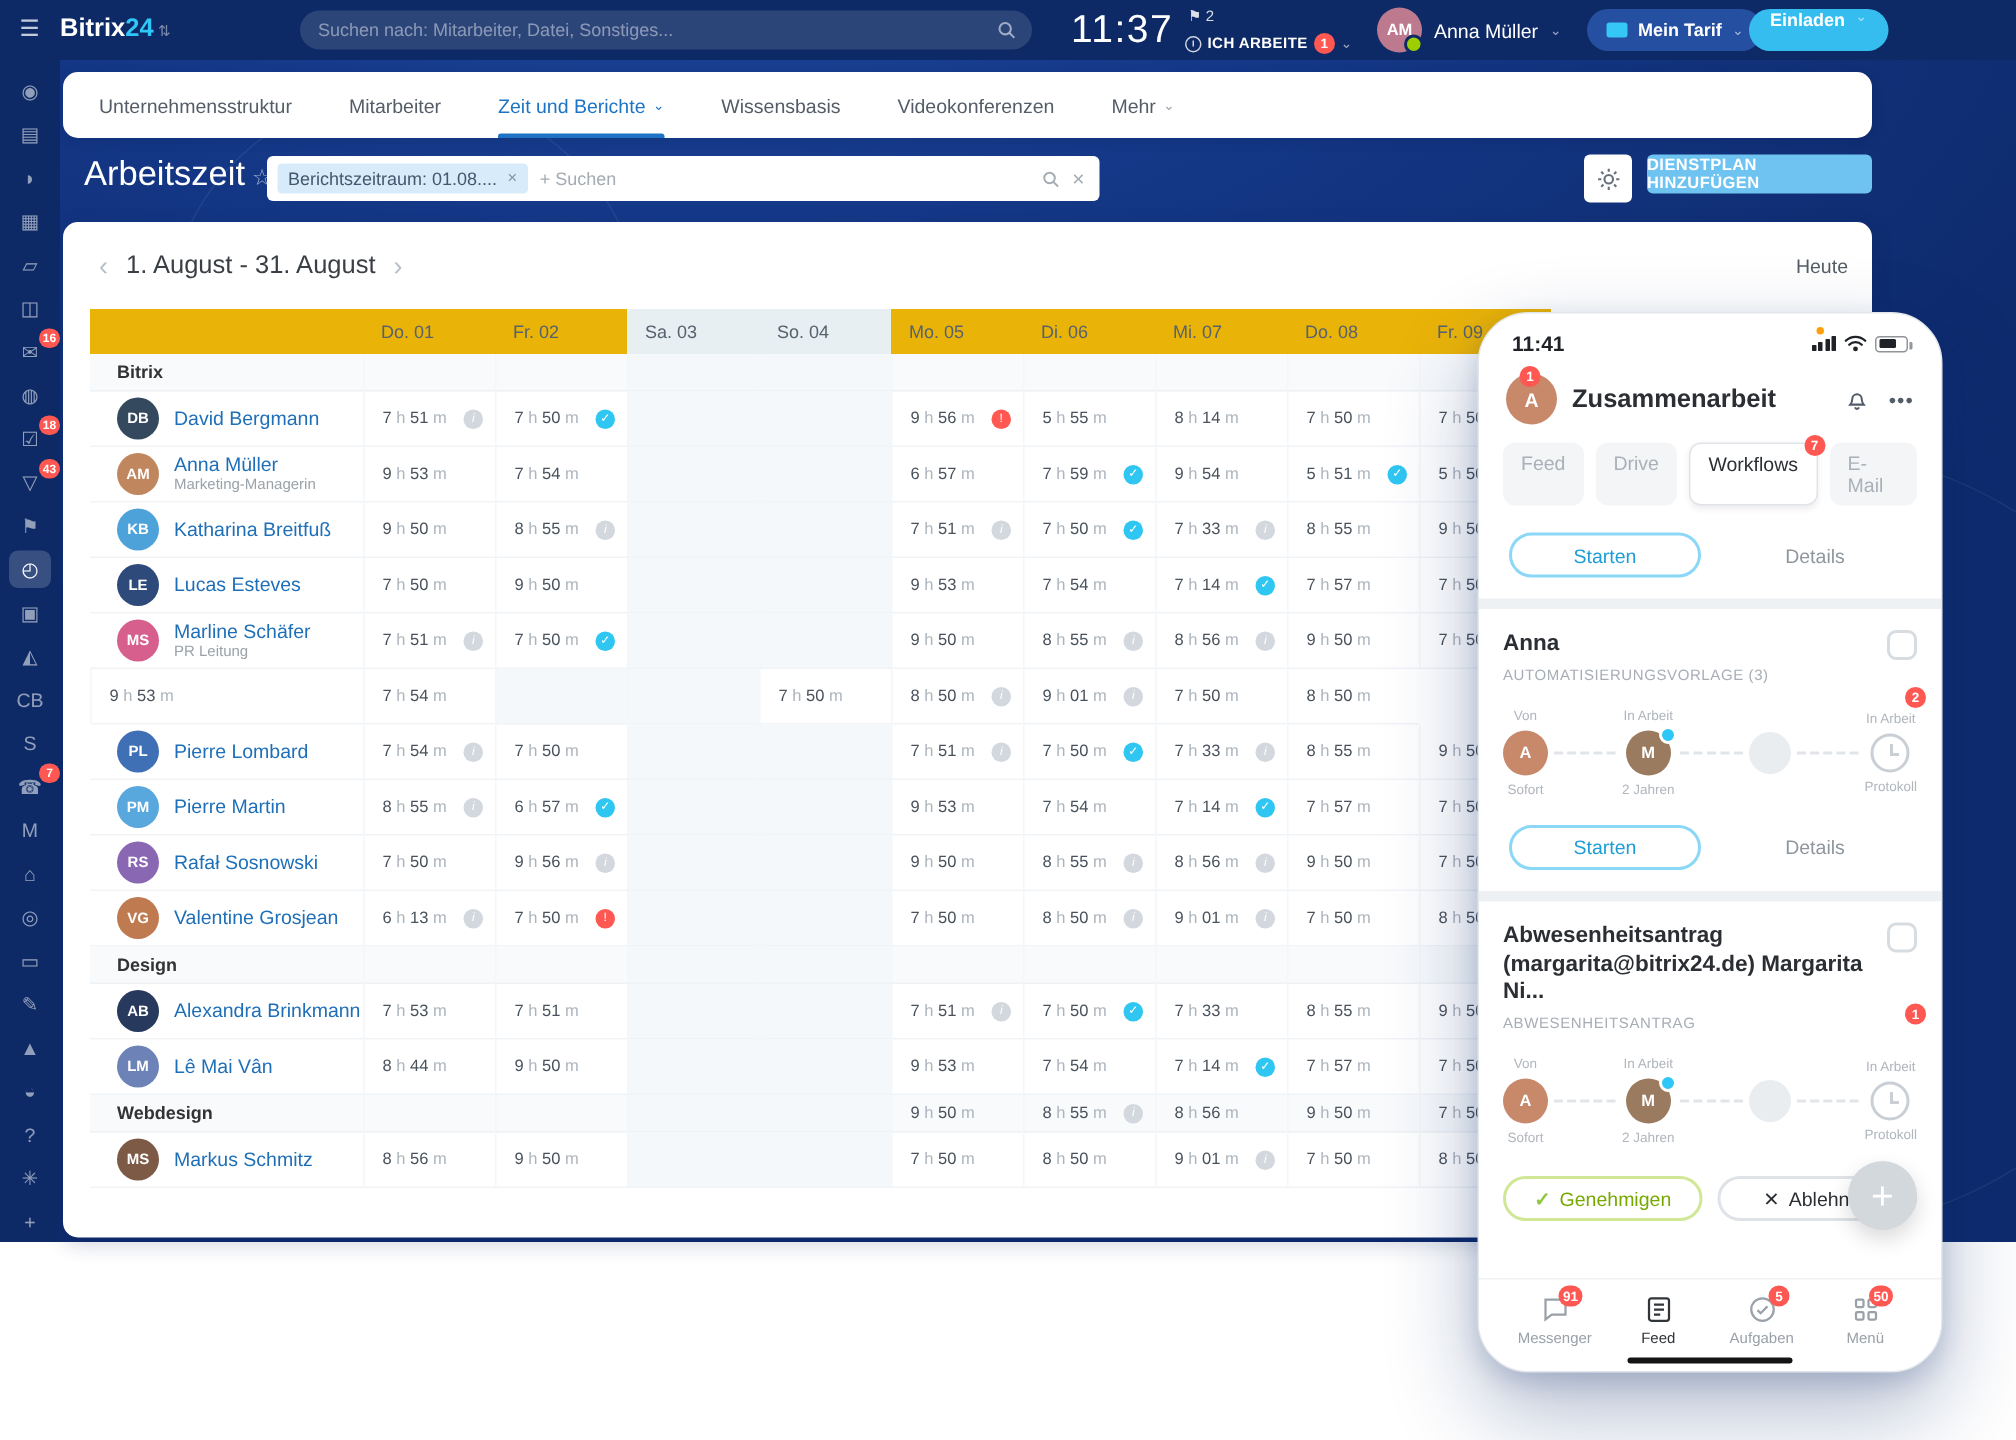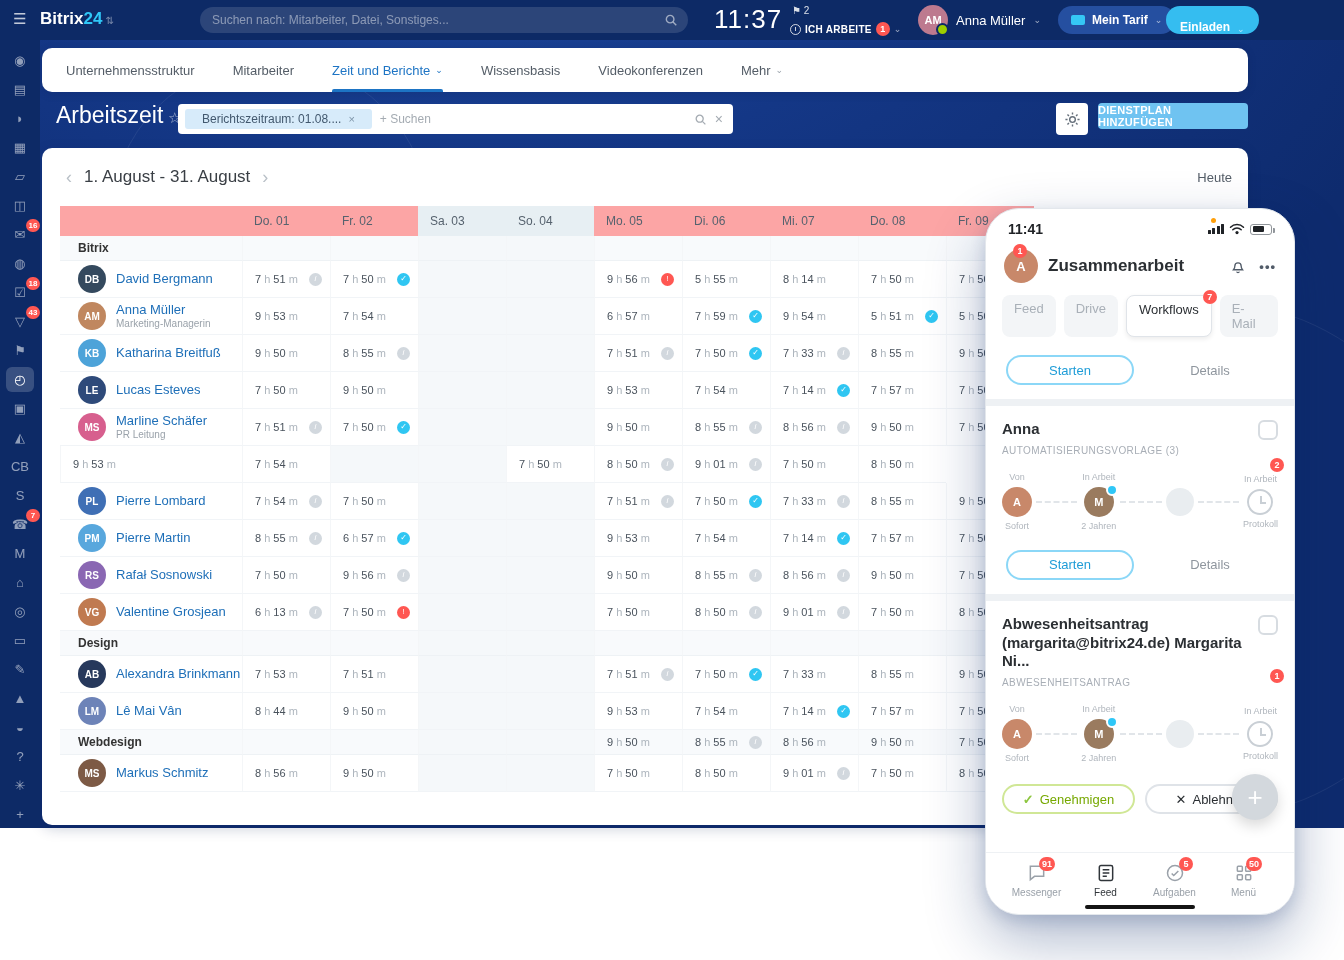--- a/index.html
+++ b/index.html
@@ -40,21 +40,21 @@
   .tb-user .uav { width:30px; height:30px; border-radius:50%; background:#bd7a8f; color:#fff; font-size:11px; font-weight:bold;
                   display:flex; align-items:center; justify-content:center; position:relative; }
   .tb-user .uav::after { content:""; position:absolute; right:-1px; bottom:-1px; width:9px; height:9px; border-radius:50%;
                          background:#9dcf00; border:2px solid #0d2a66; }
   .tb-user .uname { font-size:13px; color:#fff; }
   .tb-plan { position:absolute; left:1058px; top:6px; height:28px; border-radius:14px; background:rgba(62,116,217,0.5);
              display:flex; align-items:center; gap:7px; padding:0 13px; cursor:pointer; }
   .tb-plan .card { width:14px; height:10px; border-radius:2px; background:#35c7f5; }
   .tb-plan .txt, .tb-invite .txt { font-size:12px; color:#fff; font-weight:bold; }
   .tb-invite { position:absolute; left:1166px; top:6px; height:28px; border-radius:14px; background:#35bdf0;
-               display:flex; align-items:flex-end; gap:7px; padding:0 14px; cursor:pointer; }
+               display:flex; align-items:flex-start; gap:7px; padding:0 14px; cursor:pointer; }
 
   
   .sidebar { position:absolute; left:0; top:40px; width:40px; height:788px; background:#0d2a66; z-index:5;
              display:flex; flex-direction:column; align-items:center; padding-top:8px; gap:4px; }
   .sb-item { width:28px; height:25px; display:flex; align-items:center; justify-content:center; position:relative;
              cursor:pointer; border-radius:6px; flex:none; }
   .sb-item.active { background:rgba(255,255,255,0.18); }
   .sb-glyph { color:rgba(255,255,255,0.55); font-size:13px; line-height:1; }
   .sb-item.active .sb-glyph { color:#fff; }
   .sb-badge { position:absolute; top:-3px; right:-6px; background:#ff5752; color:#fff; font-size:8px; font-weight:bold;
@@ -66,41 +66,41 @@
   .nav-item { font-size:13px; color:#545d67; display:flex; align-items:center; gap:5px; height:100%; position:relative; cursor:pointer; }
   .nav-item.active { color:#1d74c4; }
   .nav-item.active .chev { color:#1d74c4; }
   .nav-item.active::after { content:""; position:absolute; left:0; right:0; bottom:0; height:3px; background:#1d74c4; border-radius:2px 2px 0 0; }
 
   
   .page-title { position:absolute; left:56px; top:102px; font-size:23px; color:#fff; z-index:4; font-weight:400; }
   .title-star { position:absolute; left:168px; top:109px; color:rgba(255,255,255,0.6); font-size:15px; z-index:4; cursor:pointer; }
   .filterbox { position:absolute; left:178px; top:104px; width:555px; height:30px; background:#fff; border-radius:4px; z-index:4;
                display:flex; align-items:center; padding:0 10px 0 7px; gap:8px; }
-  .f-chip { background:#d7ebfa; color:#42586e; font-size:12px; padding:3px 17px; border-radius:3px; display:flex; align-items:center; gap:7px; cursor:pointer; }
+  .f-chip { background:#d7ebfa; color:#42586e; font-size:12px; padding:3px 7px; border-radius:3px; display:flex; align-items:center; gap:7px; cursor:pointer; }
   .f-chip .x { color:#7e95a9; font-size:11px; cursor:pointer; }
   .f-ph { flex:1; color:#a4abb2; font-size:12px; }
   .f-mag { color:#a4abb2; display:flex; cursor:pointer; }
   .f-x { color:#a4abb2; font-size:14px; cursor:pointer; }
   .gear-btn { position:absolute; left:1056px; top:103px; width:32px; height:32px; background:#fff; border-radius:4px; z-index:4;
               display:flex; align-items:center; justify-content:center; cursor:pointer; }
   .schedule-btn { position:absolute; left:1098px; top:103px; width:150px; height:26px; background:#6fc3f1; border-radius:4px; z-index:4;
                   color:#fff; font-size:11px; font-weight:bold; letter-spacing:0.3px; display:flex; align-items:center; justify-content:center; cursor:pointer; }
 
   
   .content { position:absolute; left:42px; top:148px; width:1206px; height:677px; background:#fff; border-radius:10px;
              z-index:3; overflow:hidden; box-shadow:0 4px 14px rgba(10,30,80,0.2); }
   .period { height:58px; display:flex; align-items:center; padding:0 16px 0 20px; }
   .p-chev { color:#b9c0c7; font-size:18px; cursor:pointer; padding:0 4px; }
   .p-label { font-size:17px; color:#3a3f45; margin:0 8px; }
   .p-today { margin-left:auto; font-size:13px; color:#545d67; cursor:pointer; }
 
   .table-wrap { margin-left:18px; }
   .trow, .thead-row { display:grid; grid-template-columns:182px repeat(9, 88px); }
-  .hcell { height:30px; background:#fca5a5; font-size:12px; color:#56626e; display:flex; align-items:center; padding-left:12px; }
+  .hcell { height:30px; background:#eab308; font-size:12px; color:#56626e; display:flex; align-items:center; padding-left:12px; }
   .hcell.wehead { background:#e7eff3; }
   .hcell.namecol { padding-left:18px; }
   .cell { position:relative; height:37px; border-bottom:1px solid #f1f4f7; display:flex; align-items:center; }
   .cell.day { border-left:1px solid #f4f6f8; padding-left:12px; }
   .cell.day.we { background:#f5f8fa; }
   .group .cell { height:25px; background:#f8fafc; border-bottom:1px solid #eef2f5; }
   .gname { font-size:12px; font-weight:bold; color:#333; padding-left:18px; }
   .namecell { padding-left:18px; gap:10px; }
   .avatar { width:28px; height:28px; border-radius:50%; color:#fff; font-size:10px; font-weight:bold;
             display:flex; align-items:center; justify-content:center; flex:none; }

